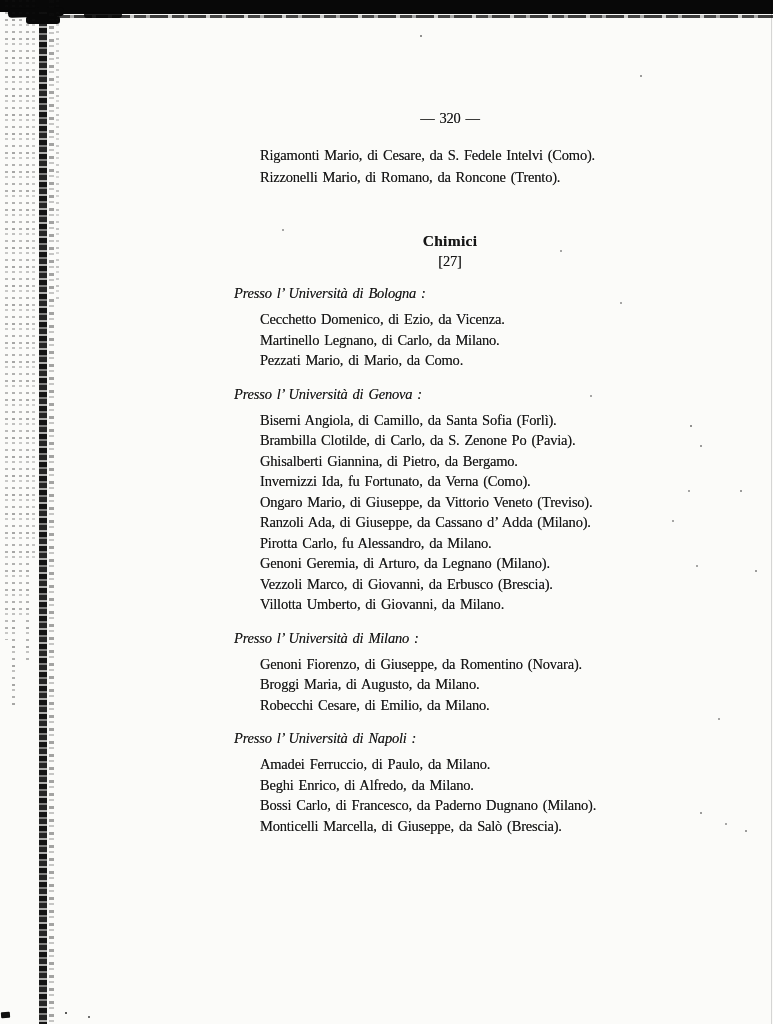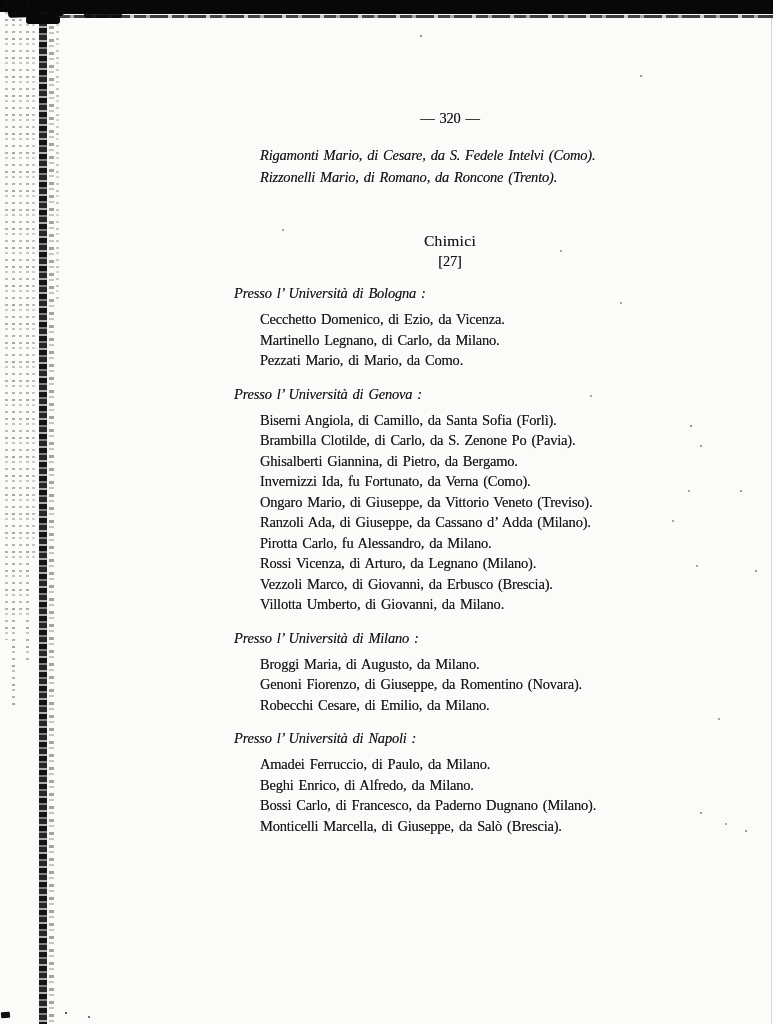--- a/index.html
+++ b/index.html
@@ -82,22 +82,22 @@
 
   
   .content {
     position: absolute; left: 234px; top: 0; width: 432px;
     font-size: 14.5px; letter-spacing: -0.2px; word-spacing: 1.5px;
     text-shadow: 0 0 .4px rgba(10,10,10,.55);
   }
   .page-number { margin-top: 110px; text-align: center; }
   ul.entries { list-style: none; margin: 7px 0 0 0; padding: 0 0 0 26px; line-height: 20.5px; }
   ul.entries li { white-space: nowrap; }
-  ul.continuation { margin-top: 17px; line-height: 22px; font-style: italic; }
-  .heading { margin-top: 44px; text-align: center; font-weight: normal; font-size: 15.5px; letter-spacing: .3px; }
+  ul.continuation { margin-top: 17px; line-height: 22px; }
+  .heading { margin-top: 44px; text-align: center; font-weight: bold; font-size: 15.5px; letter-spacing: .3px; }
   .heading-number { margin-top: 3px; text-align: center; }
   .section-header { margin-top: 15px; font-style: italic; white-space: nowrap; }
 </style>
 </head>
 <body>
 
 <div class="page">
 
   <div class="scan-bar-top"></div>
   <div class="scan-bar-corner"></div>
@@ -140,28 +140,28 @@
         </ul>
         <div class="section-header">Presso l’ Università di Genova :</div>
         <ul class="entries">
           <li>Biserni Angiola, di Camillo, da Santa Sofia (Forlì).</li>
           <li>Brambilla Clotilde, di Carlo, da S. Zenone Po (Pavia).</li>
           <li>Ghisalberti Giannina, di Pietro, da Bergamo.</li>
           <li>Invernizzi Ida, fu Fortunato, da Verna (Como).</li>
           <li>Ongaro Mario, di Giuseppe, da Vittorio Veneto (Treviso).</li>
           <li>Ranzoli Ada, di Giuseppe, da Cassano d’ Adda (Milano).</li>
           <li>Pirotta Carlo, fu Alessandro, da Milano.</li>
-          <li>Rossi Vicenza, di Arturo, da Legnano (Milano).</li>
+          <li>Genoni Geremia, di Arturo, da Legnano (Milano).</li>
           <li>Vezzoli Marco, di Giovanni, da Erbusco (Brescia).</li>
           <li>Villotta Umberto, di Giovanni, da Milano.</li>
         </ul>
         <div class="section-header">Presso l’ Università di Milano :</div>
         <ul class="entries">
+          <li>Genoni Fiorenzo, di Giuseppe, da Romentino (Novara).</li>
           <li>Broggi Maria, di Augusto, da Milano.</li>
-          <li>Genoni Fiorenzo, di Giuseppe, da Romentino (Novara).</li>
           <li>Robecchi Cesare, di Emilio, da Milano.</li>
         </ul>
         <div class="section-header">Presso l’ Università di Napoli :</div>
         <ul class="entries">
           <li>Amadei Ferruccio, di Paulo, da Milano.</li>
           <li>Beghi Enrico, di Alfredo, da Milano.</li>
           <li>Bossi Carlo, di Francesco, da Paderno Dugnano (Milano).</li>
           <li>Monticelli Marcella, di Giuseppe, da Salò (Brescia).</li>
         </ul>
       </div>

